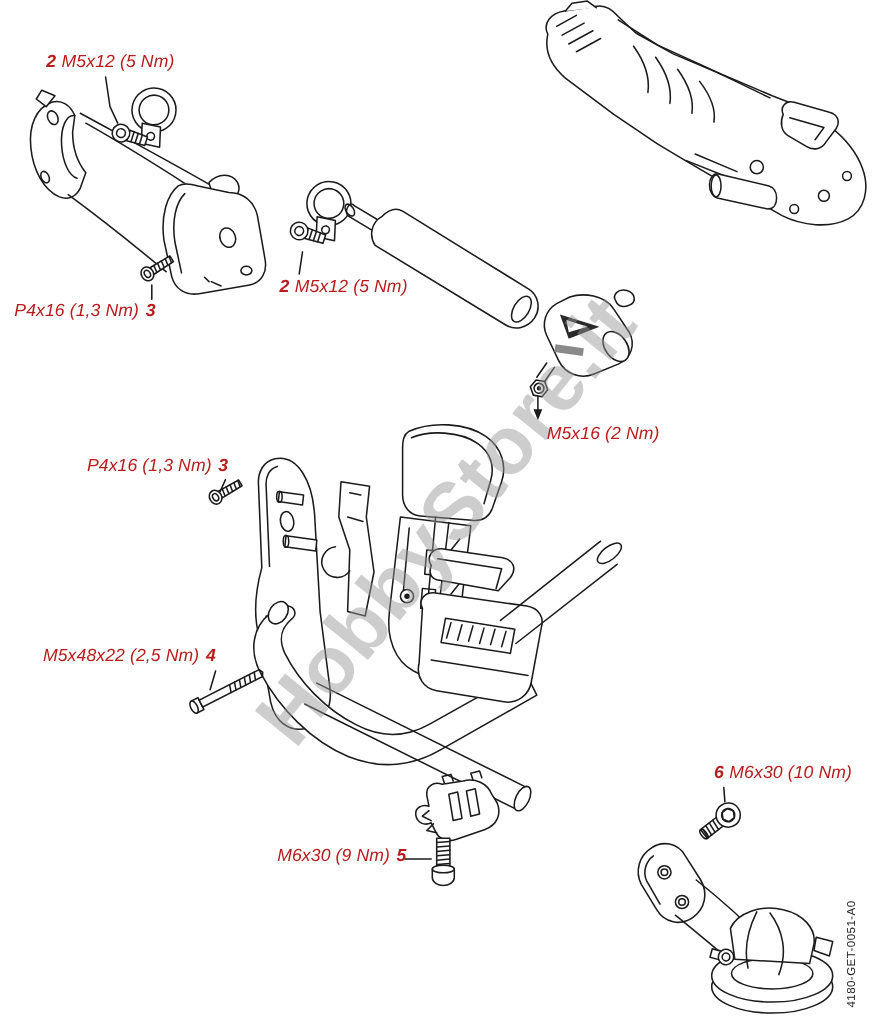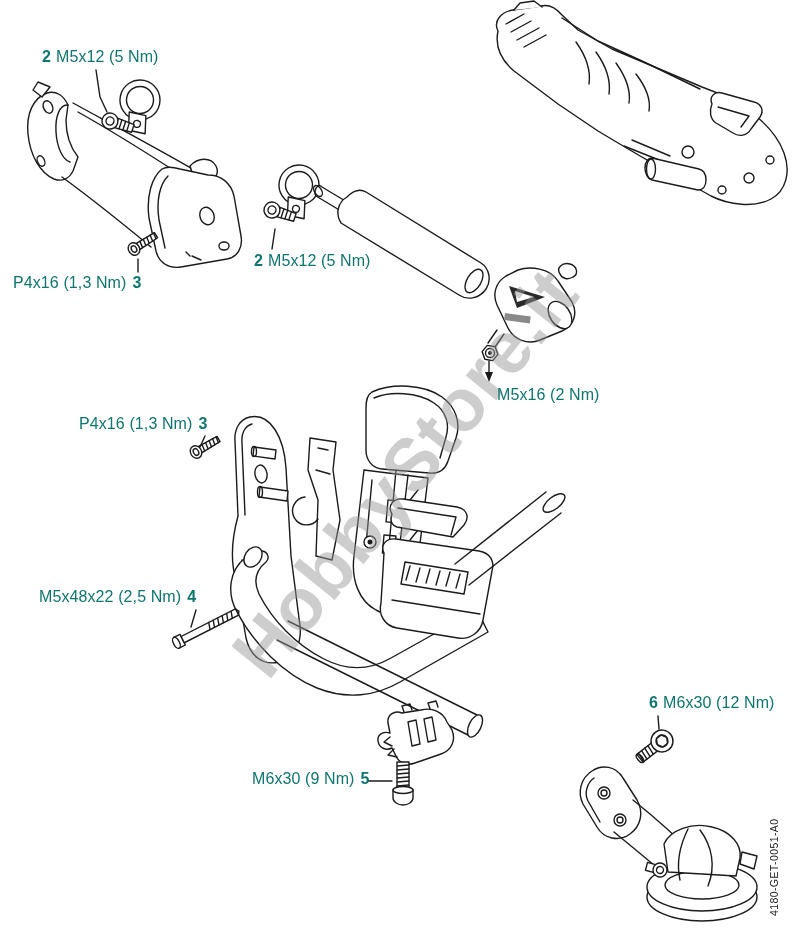--- a/index.html
+++ b/index.html
@@ -3,21 +3,21 @@
 <meta charset="utf-8">
 <style>
   html,body{margin:0;padding:0;background:#fff;}
   .stage{
     position:relative;width:800px;height:936px;background:#ffffff;overflow:hidden;
     font-family:"Liberation Sans",sans-serif;color:#141414;
   }
   .art{position:absolute;left:0;top:0;}
   .part-label{
     position:absolute;font-size:16px;line-height:19px;white-space:nowrap;
-    color:#0f766e;letter-spacing:0.1px;
+    color:#b91c1c;letter-spacing:0.1px;font-style:italic;
   }
   .part-label .ref{font-weight:700;}
   .part-label .ref.before{margin-right:5px;}
   .part-label .ref.after{margin-left:6px;}
   .watermark{
     position:absolute;left:95px;top:430px;width:620px;text-align:center;
     transform:rotate(-51deg);font-size:74px;font-weight:700;letter-spacing:1px;
     color:rgba(150,150,150,0.48);pointer-events:none;user-select:none;
   }
   .docnum{
@@ -264,18 +264,18 @@
 
   <div class="part-label" style="left:39px;top:587px;text-align:right;">
     <span>M5x48x22 (2,5 Nm)</span><span class="ref after">4</span>
   </div>
 
   <div class="part-label" style="left:252px;top:769px;">
     <span>M6x30 (9 Nm)</span><span class="ref after">5</span>
   </div>
 
   <div class="part-label" style="left:649px;top:693px;">
-    <span class="ref before">6</span><span>M6x30 (12 Nm)</span>
+    <span class="ref before">6</span><span>M6x30 (10 Nm)</span>
   </div>
 
   <div class="docnum">4180-GET-0051-A0</div>
 
 </div>
 
 </body></html>

